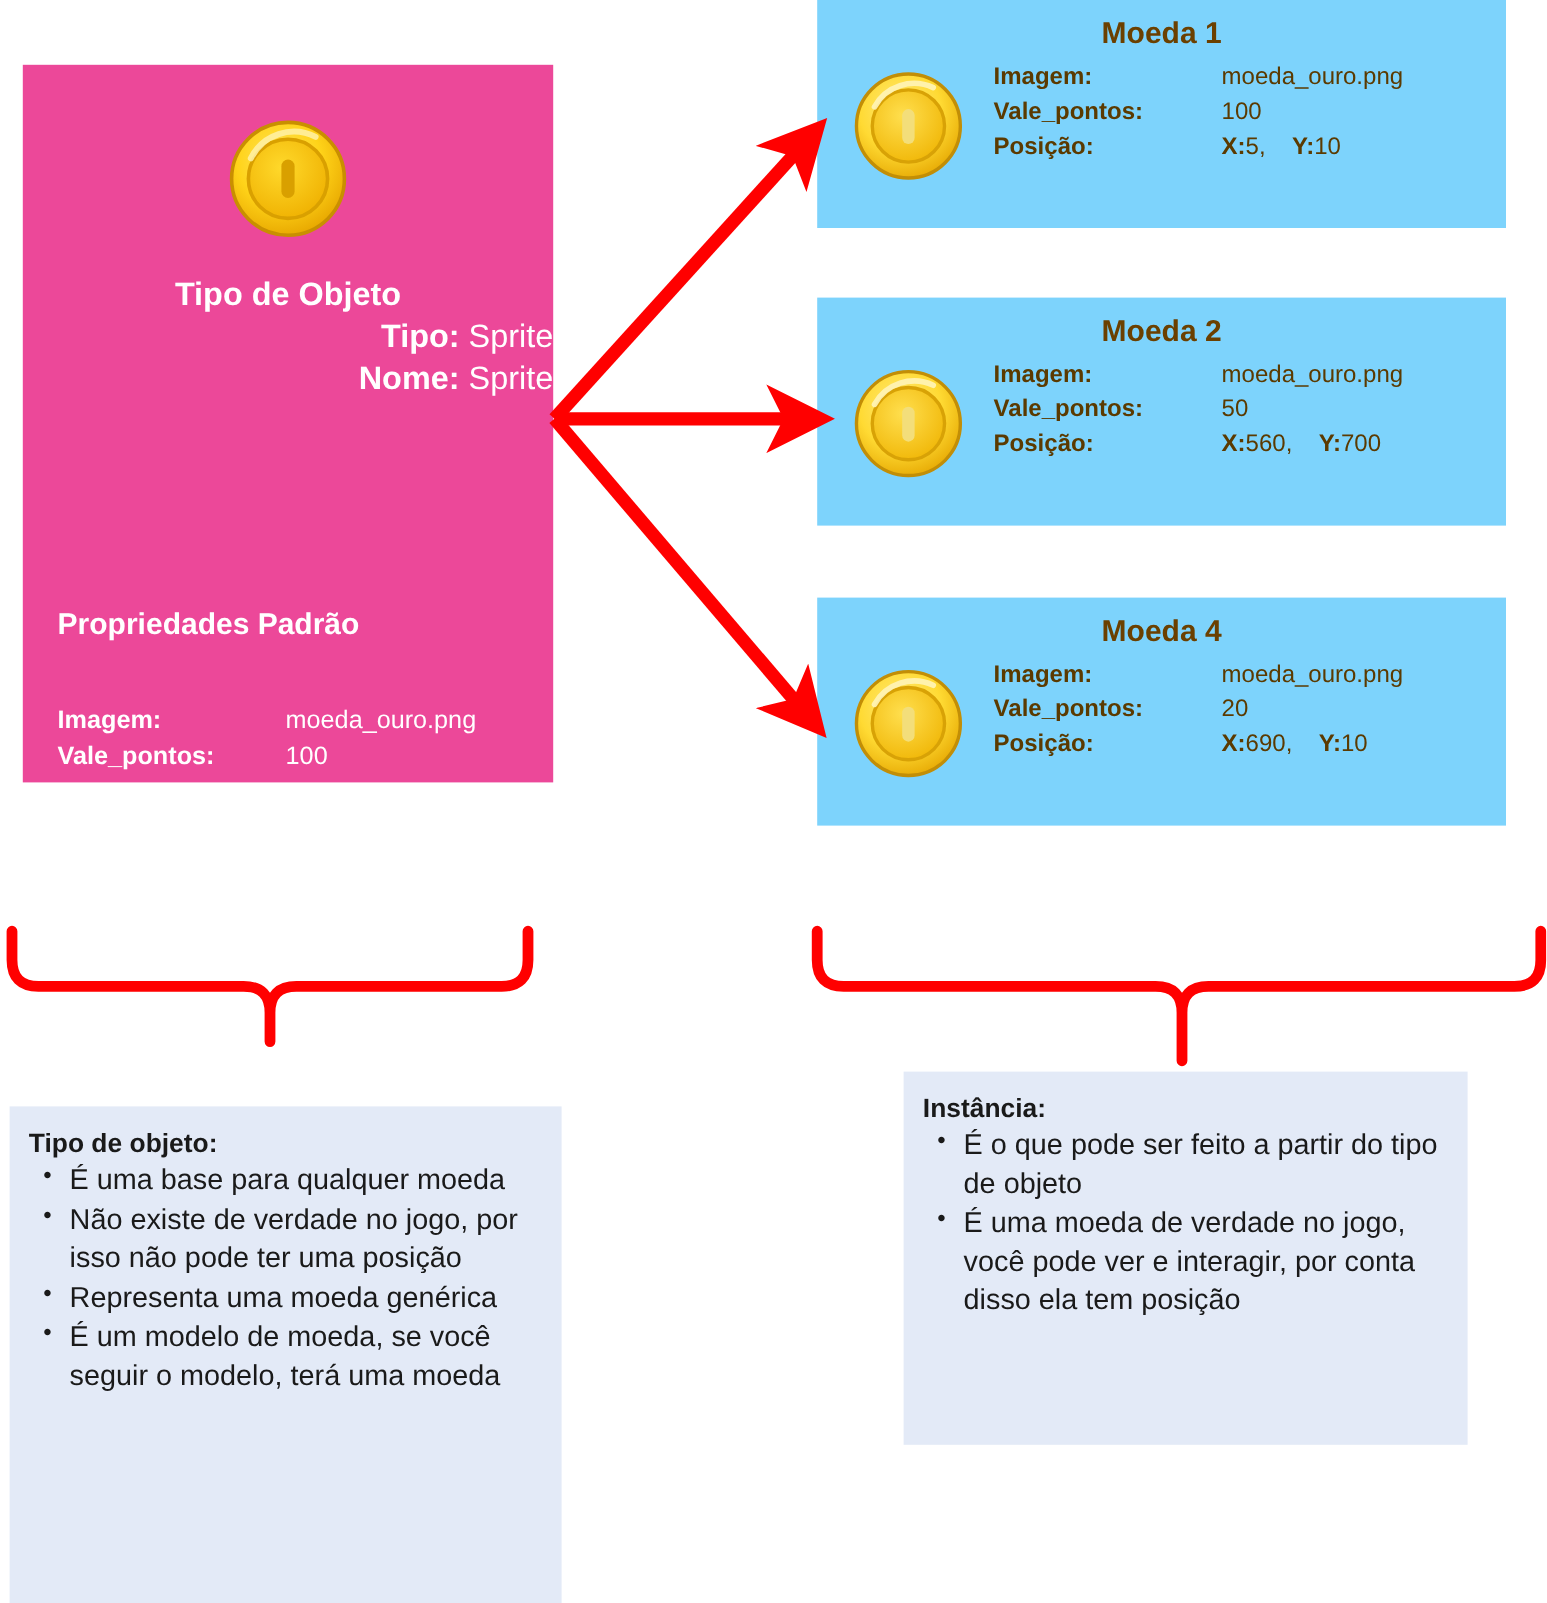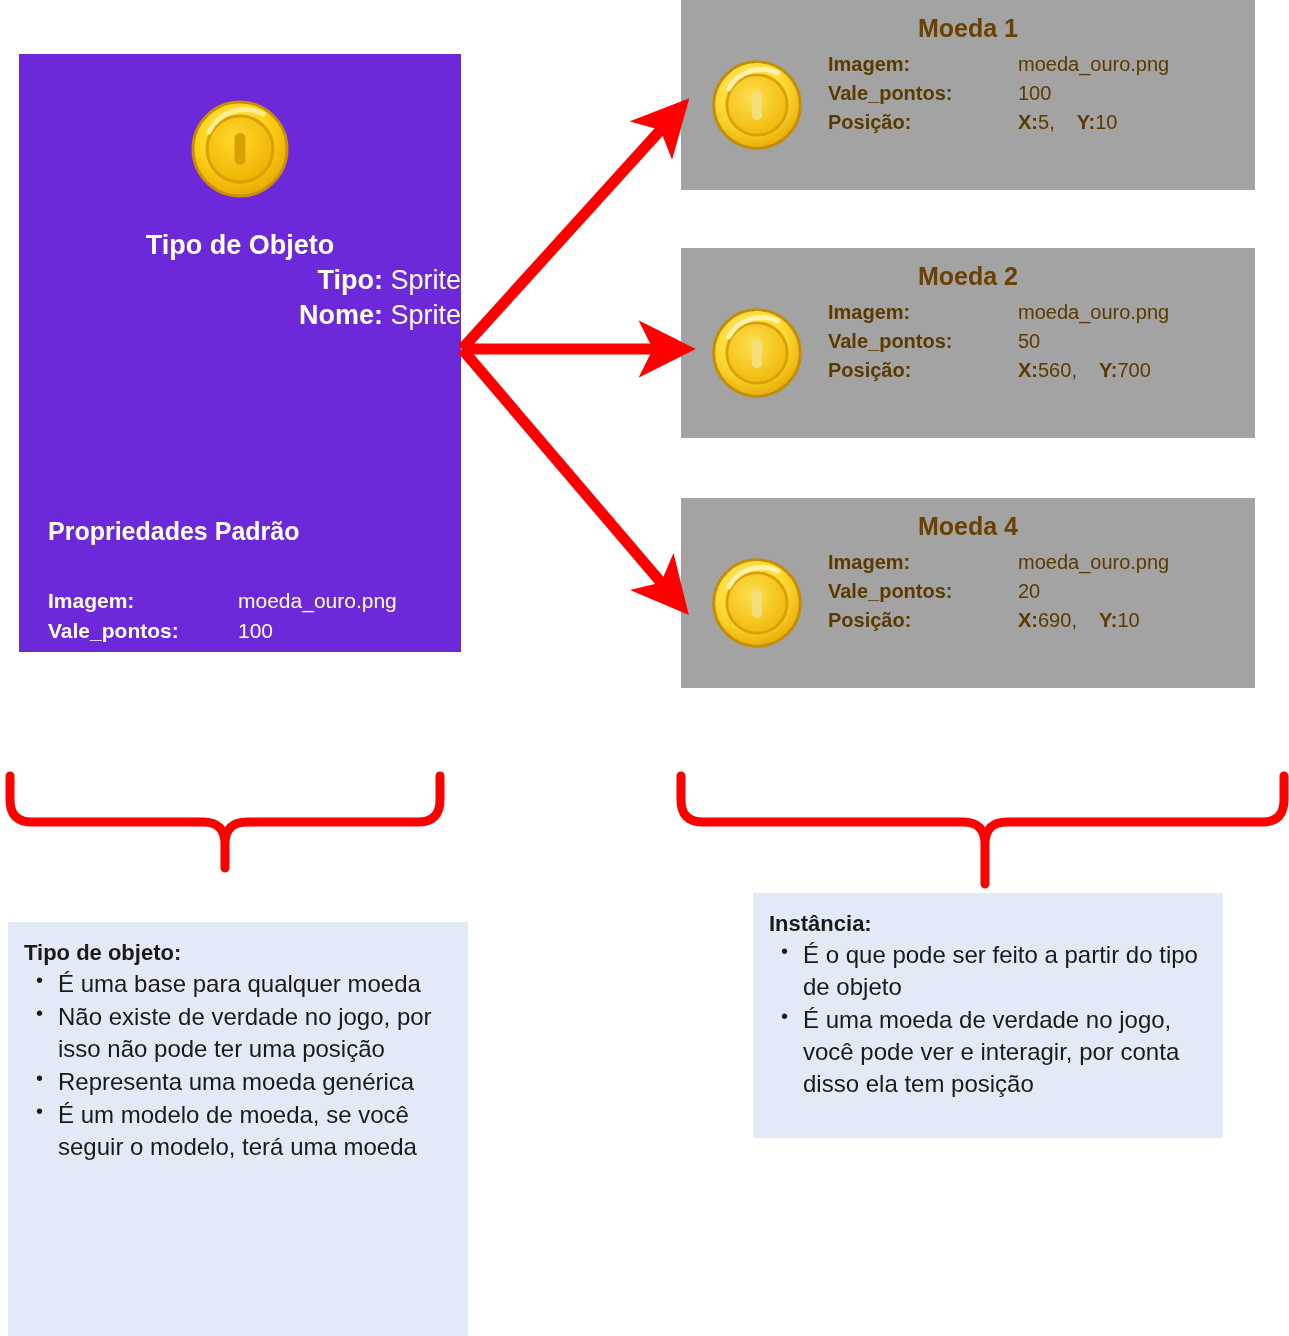--- a/index.html
+++ b/index.html
@@ -15,21 +15,21 @@
     overflow: hidden;
   }
 
   
   #object-type-panel {
     position: absolute;
     left: 19px;
     top: 54px;
     width: 442px;
     height: 598px;
-    background: #6d28d9;
+    background: #ec4899;
     color: #ffffff;
     box-sizing: border-box;
   }
   #object-type-coin {
     position: absolute;
     left: 50%;
     top: 44px;
     transform: translateX(-50%);
   }
   .panel-heading-block {
@@ -48,21 +48,21 @@
   .panel-heading-block .row-kv {
     font-size: 27px;
     display: block;
     text-align: right;
   }
   .panel-heading-block .row-kv b { font-weight: bold; }
 
   #props-title {
     position: absolute;
     left: 29px;
-    top: 463px;
+    top: 452px;
     font-size: 25px;
     font-weight: bold;
     text-align: center;
   }
   #props-table {
     position: absolute;
     left: 29px;
     top: 532px;
     width: 390px;
     font-size: 21px;
@@ -71,21 +71,21 @@
   #props-table td { padding: 0; vertical-align: top; line-height: 1.42; }
   #props-table td.k { font-weight: bold; width: 190px; }
   #props-table tr.spacer td { height: 26px; }
 
   
   .instance-card {
     position: absolute;
     left: 681px;
     width: 574px;
     height: 190px;
-    background: #a3a3a3;
+    background: #7dd3fc;
     color: #5b3a00;
     box-sizing: border-box;
   }
   #instance-card-1 { top: 0px; }
   #instance-card-2 { top: 248px; }
   #instance-card-3 { top: 498px; }
 
   .instance-title {
     position: absolute;
     top: 14px;
@@ -127,21 +127,21 @@
     top: 878px;
     width: 460px;
     height: 427px;
     padding: 18px 14px 10px 16px;
     margin-top: 44px;
   }
   #note-box-right {
     left: 753px;
     top: 893px;
     width: 470px;
-    height: 245px;
+    height: 311px;
     padding: 18px 14px 10px 16px;
   }
   .note-title {
     font-size: 22px;
     font-weight: bold;
     margin: 0 0 2px 0;
   }
   .note-list {
     list-style: none;
     margin: 0;

